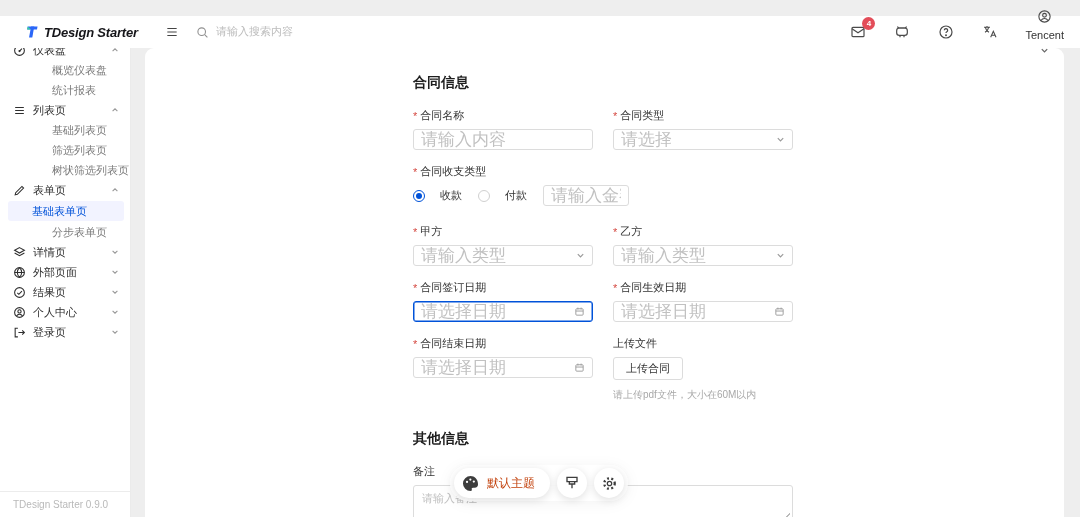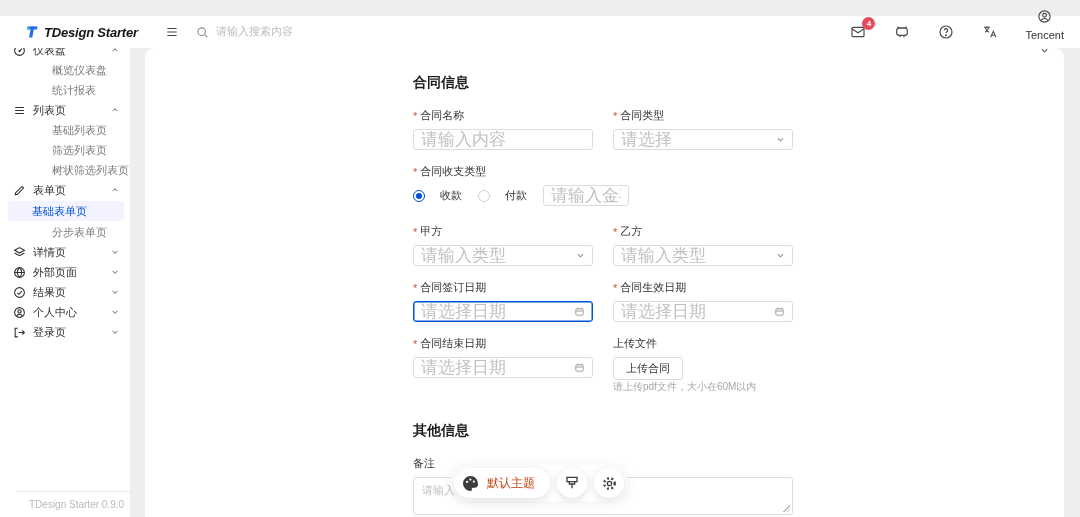--- a/index.html
+++ b/index.html
@@ -25,21 +25,21 @@
   .sidebar { position:absolute; top:32px; left:0; bottom:0; width:131px; background:#fff; border-right:1px solid #ebebeb; z-index:10; }
   .menu { padding-top:8px; }
   .mi { height:20px; display:flex; align-items:center; position:relative; font-size:11px; cursor:pointer; }
   .mi.parent { color:rgba(0,0,0,.85); padding-left:13px; }
   .mi.parent .mi-label { margin-left:7px; }
   .mi.child { padding-left:52px; color:rgba(0,0,0,.55); }
   .mi.child.active { background:#f2f3ff; color:#0052d9; margin:1px 6px 1px 8px; padding-left:24px; border-radius:3px; height:20px; }
   .mi-icon { width:13px; height:13px; display:flex; color:#2f2f2f; flex:none; }
   .mi-chevron { position:absolute; right:11px; display:flex; color:#999; }
   .mi-label { white-space:nowrap; }
-  .sidebar-version { position:absolute; left:16px; bottom:0; width:100%; height:26px; border-top:1px solid #ececec; display:flex; align-items:center; padding-left:13px; font-size:10px; color:#b9b9b9; }
+  .sidebar-version { position:absolute; left:0; bottom:0; width:100%; height:26px; border-top:1px solid #ececec; display:flex; align-items:center; padding-left:13px; font-size:10px; color:#b9b9b9; }
 
   
   .card { position:absolute; left:145px; top:48px; width:919px; height:540px; background:#fff; border-radius:9px; z-index:5; }
   .form-wrap { padding:26px 0 0 268px; width:668px; }
   .section-title { font-size:14px; font-weight:600; color:#1f1f1f; margin-bottom:16px; }
   .form-row { display:flex; gap:20px; margin-bottom:14px; }
   .f-item { width:180px; }
   .f-item.wide { width:380px; }
   .f-label { font-size:11px; color:#333; margin-bottom:6px; display:flex; gap:3px; align-items:center; }
   .req { color:#d54941; }
@@ -48,21 +48,21 @@
   .ctrl input::placeholder, textarea::placeholder { color:#c1c1c1; }
   .ctrl .suffix { display:flex; color:#9a9a9a; margin-left:4px; flex:none; }
   .ctrl.focused { border-color:#0052d9; box-shadow:inset 0 0 0 0.5px #0052d9; }
   .radio-row { display:flex; align-items:center; gap:16px; height:21px; }
   .radio-opt { display:flex; align-items:center; gap:15px; font-size:11px; color:#333; cursor:pointer; }
   .radio { width:12px; height:12px; border-radius:50%; border:1px solid #d0d0d0; background:#fff; position:relative; flex:none; }
   .radio.checked { border:1.5px solid #0052d9; }
   .radio.checked::after { content:""; position:absolute; inset:2px; border-radius:50%; background:#0052d9; }
   .amount-ctrl { width:86px; }
   .upload-btn { height:23px; padding:0 12px; font-size:11px; border:1px solid #dcdcdc; background:#fff; border-radius:3px; color:#333; cursor:pointer; font-family:inherit; }
-  .hint { font-size:10px; color:#a8a8a8; white-space:nowrap; }
+  .hint { font-size:10px; color:#a8a8a8; margin-top:8px; white-space:nowrap; }
   .mt-section { margin-top:28px; }
   .ta-wrap { position:relative; width:380px; height:38px; border:1px solid #dcdcdc; border-radius:3px; background:#fff; }
   .ta-wrap textarea { width:100%; height:100%; border:0; outline:0; resize:none; font-size:11px; padding:5px 8px; font-family:inherit; color:#333; background:transparent; }
   .resize-corner { position:absolute; right:2px; bottom:2px; width:8px; height:8px; background:repeating-linear-gradient(-45deg,transparent 0 1.5px,#b9b9b9 1.5px 2.5px); clip-path:polygon(100% 0,100% 100%,0 100%); }
 
   
   .theme-toolbar { position:absolute; left:450px; top:465px; display:flex; align-items:center; gap:7px; background:rgba(255,255,255,.92); border-radius:20px; padding:3px 4px; box-shadow:0 2px 16px rgba(0,0,0,.05); z-index:30; }
   .theme-pill { height:30px; border-radius:16px; background:#fff; box-shadow:0 2px 8px rgba(0,0,0,.13); display:flex; align-items:center; gap:7px; padding:0 15px 0 7px; font-size:12px; color:#c2410c; cursor:pointer; }
   .tool-circle { width:30px; height:30px; border-radius:50%; background:#fff; box-shadow:0 2px 8px rgba(0,0,0,.13); display:flex; align-items:center; justify-content:center; cursor:pointer; border:0; }
 </style>

